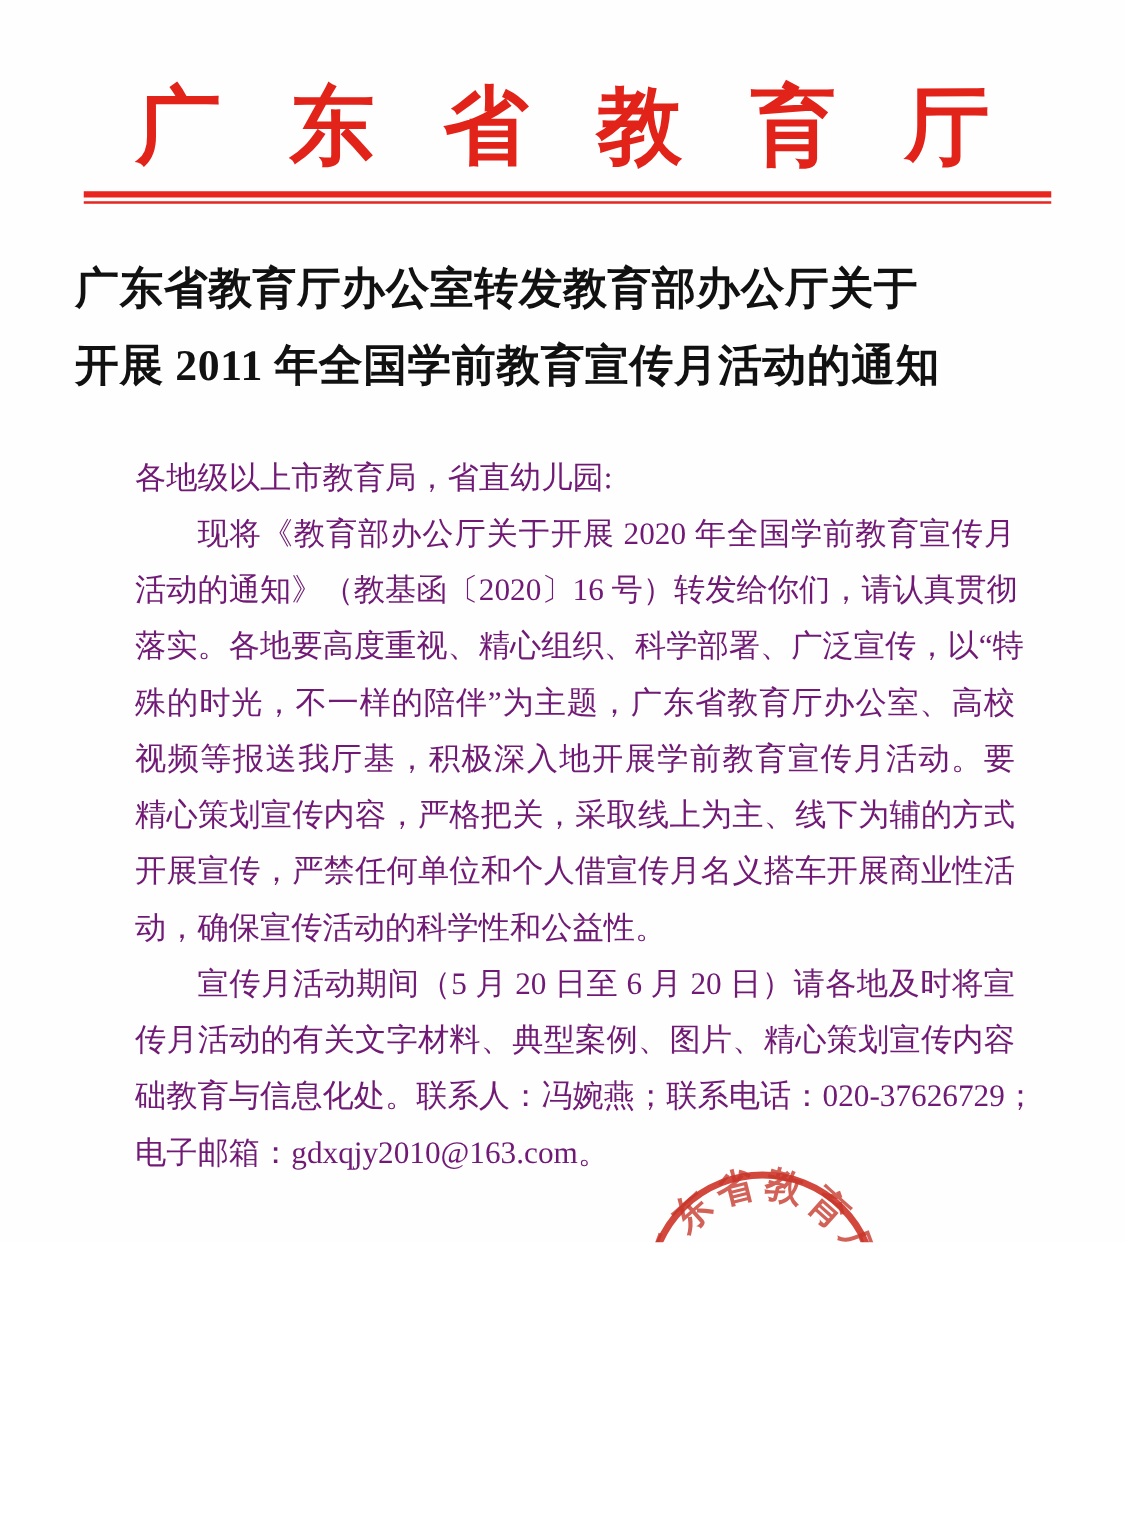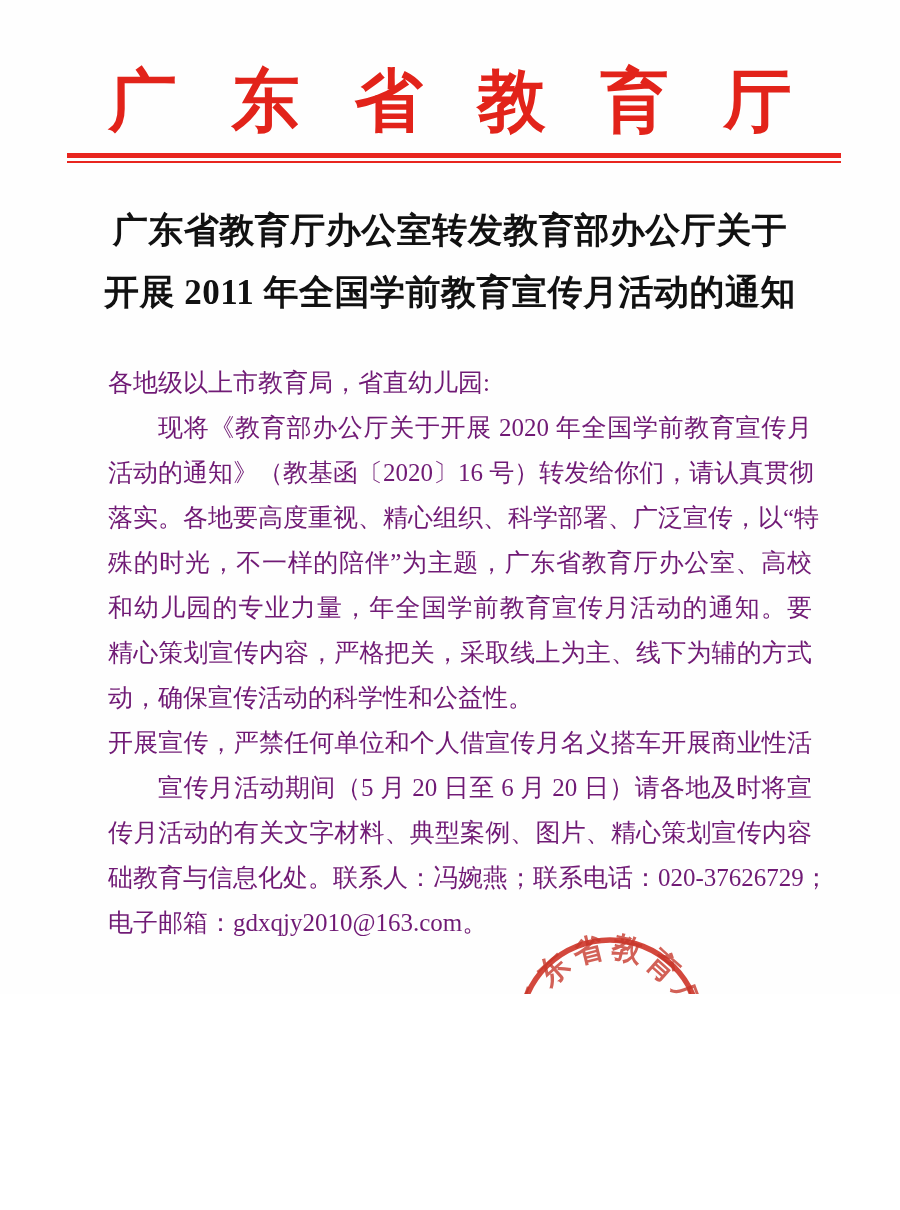--- a/index.html
+++ b/index.html
@@ -22,21 +22,21 @@
   }
   .rule{position:absolute;background:#e8251f;}
   .rule-hdr-thick{left:67px;top:153px;width:774px;height:5px;}
   .rule-hdr-thin {left:67px;top:161px;width:774px;height:2px;}
   .rule-bot-thin {left:68px;top:1144px;width:775px;height:2px;}
   .rule-bot-thick{left:68px;top:1149px;width:775px;height:6px;}
 
   
   .doc-title{
     position:absolute;left:60px;top:200px;width:780px;
-    text-align:center;font-weight:700;
+    text-align:left;font-weight:700;
     font-size:35px;line-height:62px;
     color:#111;
     letter-spacing:0.5px;
   }
 
   
   .body-text{
     position:absolute;left:108px;top:360px;width:704px;
     font-size:25px;color:#701a75;
   }
@@ -79,24 +79,24 @@
     <div>广东省教育厅办公室转发教育部办公厅关于</div>
     <div>开展 2011 年全国学前教育宣传月活动的通知</div>
   </div>
 
   <div class="body-text">
       <div class="body-line">各地级以上市教育局，省直幼儿园:</div>
       <div class="body-line j ind">现将《教育部办公厅关于开展 2020 年全国学前教育宣传月</div>
       <div class="body-line j">活动的通知》（教基函〔2020〕16 号）转发给你们，请认真贯彻</div>
       <div class="body-line j">落实。各地要高度重视、精心组织、科学部署、广泛宣传，以“特</div>
       <div class="body-line j">殊的时光，不一样的陪伴”为主题，广东省教育厅办公室、高校</div>
-      <div class="body-line j">和幼儿园的专业力量，年全国学前教育宣传月活动的通知。要</div>
+      <div class="body-line j">视频等报送我厅基，积极深入地开展学前教育宣传月活动。要</div>
       <div class="body-line j">精心策划宣传内容，严格把关，采取线上为主、线下为辅的方式</div>
+      <div class="body-line j">开展宣传，严禁任何单位和个人借宣传月名义搭车开展商业性活</div>
       <div class="body-line">动，确保宣传活动的科学性和公益性。</div>
-      <div class="body-line j">开展宣传，严禁任何单位和个人借宣传月名义搭车开展商业性活</div>
       <div class="body-line j ind">宣传月活动期间（5 月 20 日至 6 月 20 日）请各地及时将宣</div>
       <div class="body-line j">传月活动的有关文字材料、典型案例、图片、精心策划宣传内容</div>
       <div class="body-line j">础教育与信息化处。联系人：冯婉燕；联系电话：020-37626729；</div>
       <div class="body-line">电子邮箱：gdxqjy2010@163.com。</div>
     </div>
 
   <div class="sig-office">广东省教育厅办公室</div>
   <div class="sig-date">2020 年 5 月 25 日</div>
 
   <svg class="seal" viewBox="0 0 212 212" xmlns="http://www.w3.org/2000/svg">

